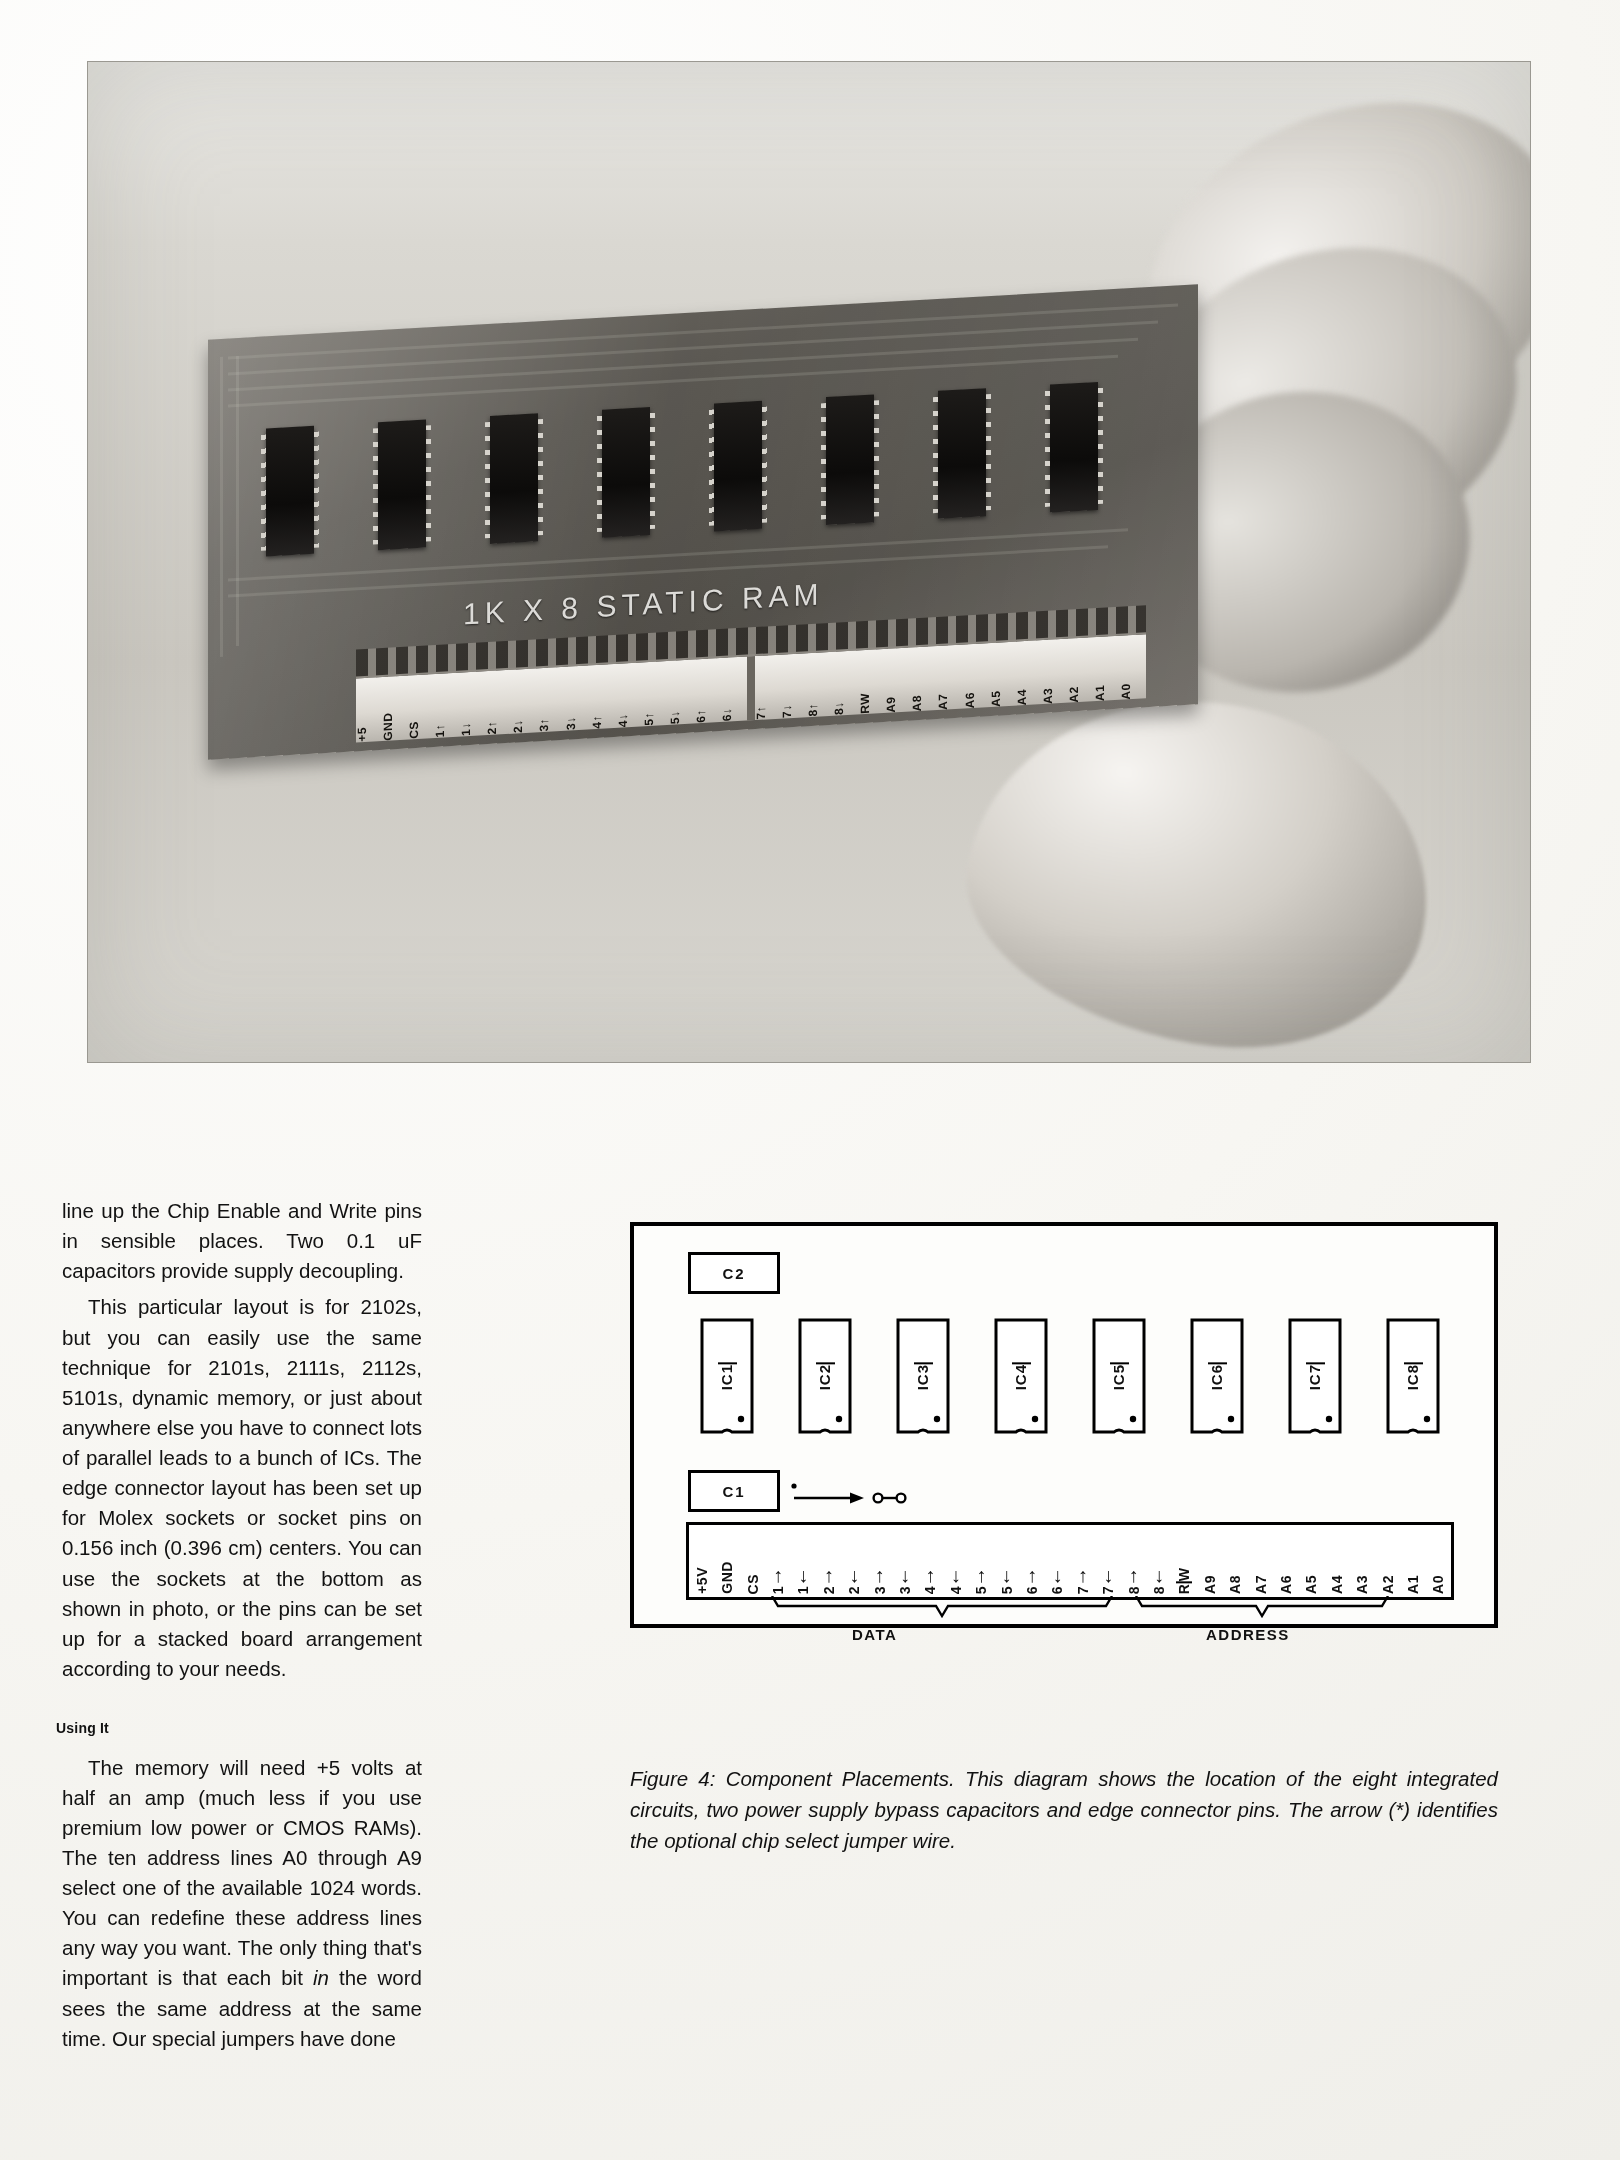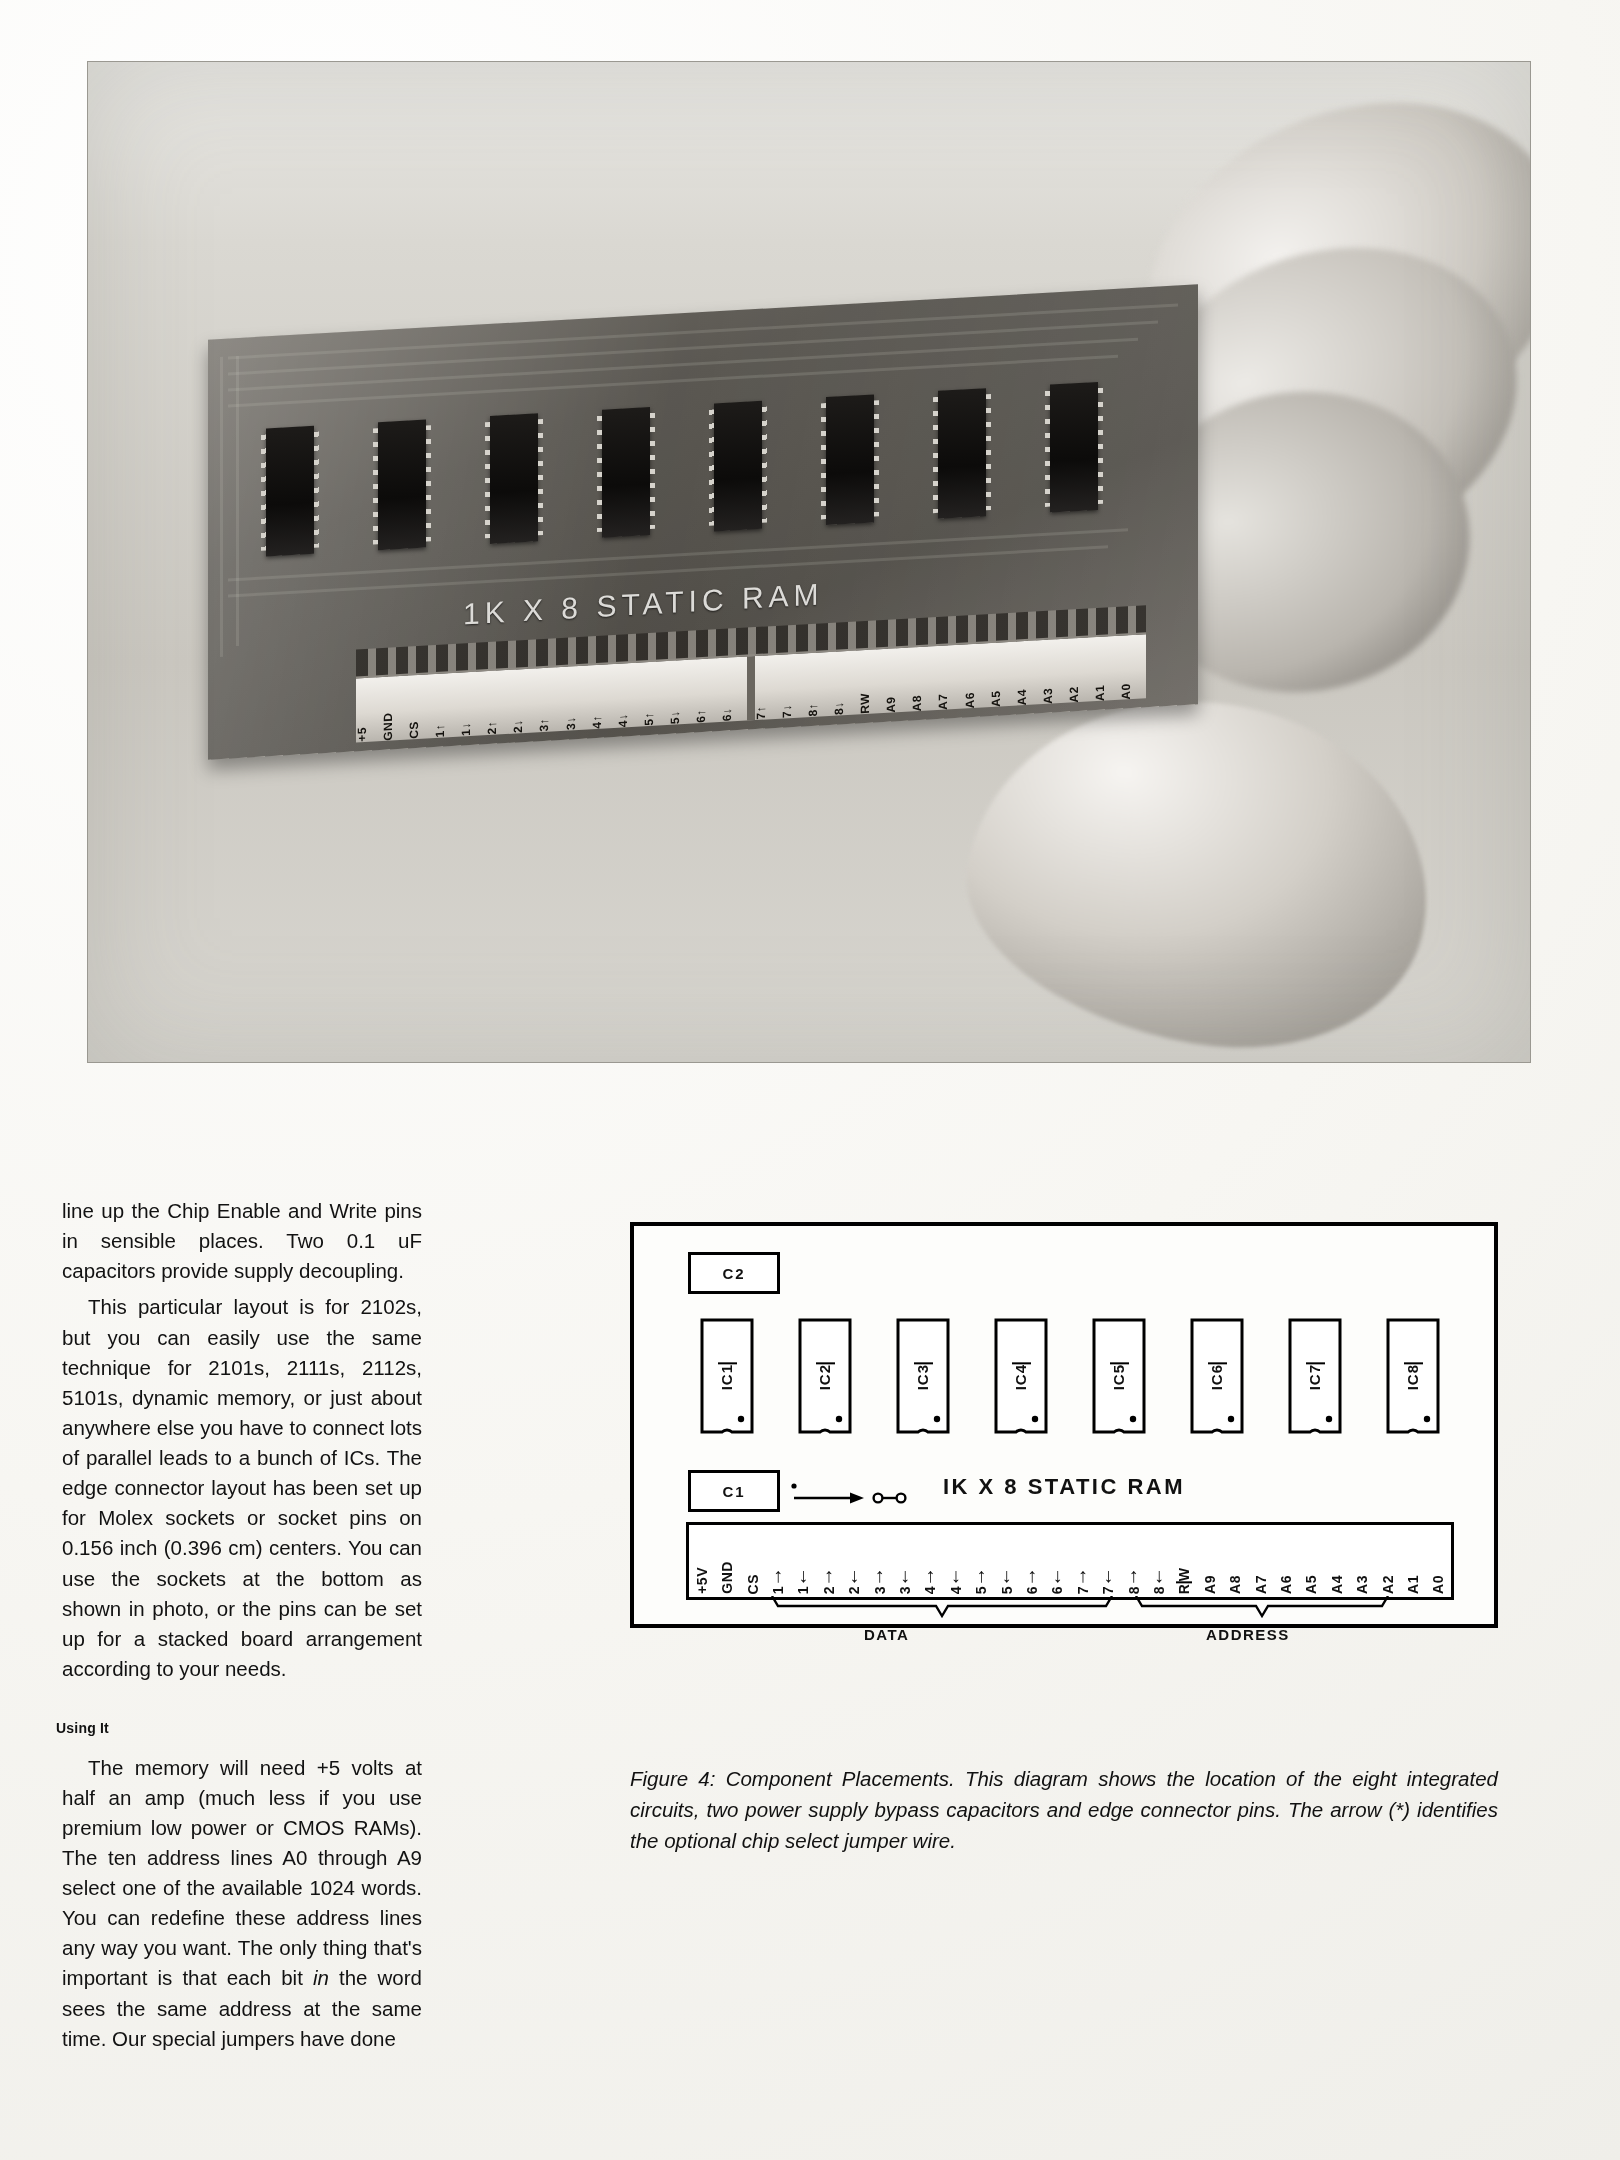--- a/index.html
+++ b/index.html
@@ -355,21 +355,20 @@
           <svg viewBox="0 0 54 116" preserveAspectRatio="none">
             <path d="M2,2 L52,2 L52,114 L32,114 A7,7 0 0 0 22,114 L2,114 Z" fill="#fff" stroke="#000" stroke-width="3" stroke-linejoin="miter" vector-effect="non-scaling-stroke"></path>
             <circle cx="41" cy="101" r="3.2" fill="#000"></circle>
           </svg>
           <div class="ic-label">
             <span>IC8</span>
           </div>
         </div>
       </div>
 
-    <div class="fig-title">IK X 8  STATIC RAM</div>
 
     <svg class="jumper" viewBox="0 0 120 34">
       <circle cx="4" cy="8" r="2.6" fill="#000"></circle>
       <line x1="4" y1="20" x2="60" y2="20" stroke="#000" stroke-width="2.4"></line>
       <polygon points="60,14.5 74,20 60,25.5" fill="#000"></polygon>
       <circle cx="88" cy="20" r="4.4" fill="#fff" stroke="#000" stroke-width="2.4"></circle>
       <line x1="92" y1="20" x2="106" y2="20" stroke="#000" stroke-width="2.4"></line>
       <circle cx="111" cy="20" r="4.4" fill="#fff" stroke="#000" stroke-width="2.4"></circle>
     </svg>
 
@@ -479,19 +478,19 @@
         </div>
         <div class="cell">
           <div class="lab">A0</div>
         </div>
       </div>
 
     <svg class="braces" viewBox="0 0 762 34" preserveAspectRatio="none">
       <path d="M86,0 L92,10 L250,10 L256,20 L262,10 L420,10 L426,0" fill="none" stroke="#000" stroke-width="2.4" vector-effect="non-scaling-stroke"></path>
       <path d="M450,0 L456,10 L570,10 L576,20 L582,10 L696,10 L702,0" fill="none" stroke="#000" stroke-width="2.4" vector-effect="non-scaling-stroke"></path>
     </svg>
-    <div class="brace-lbl" style="left:234px;">DATA</div>
+    <div class="brace-lbl" style="left:222px;">DATA</div>
     <div class="brace-lbl" style="left:576px;">ADDRESS</div>
   </div>
 
   <div class="fig-caption">Figure 4: Component Placements. This diagram shows the location of the eight integrated circuits, two power supply bypass capacitors and edge connector pins. The arrow (*) identifies the optional chip select jumper wire.</div>
 
 </div>
 
 </body></html>

